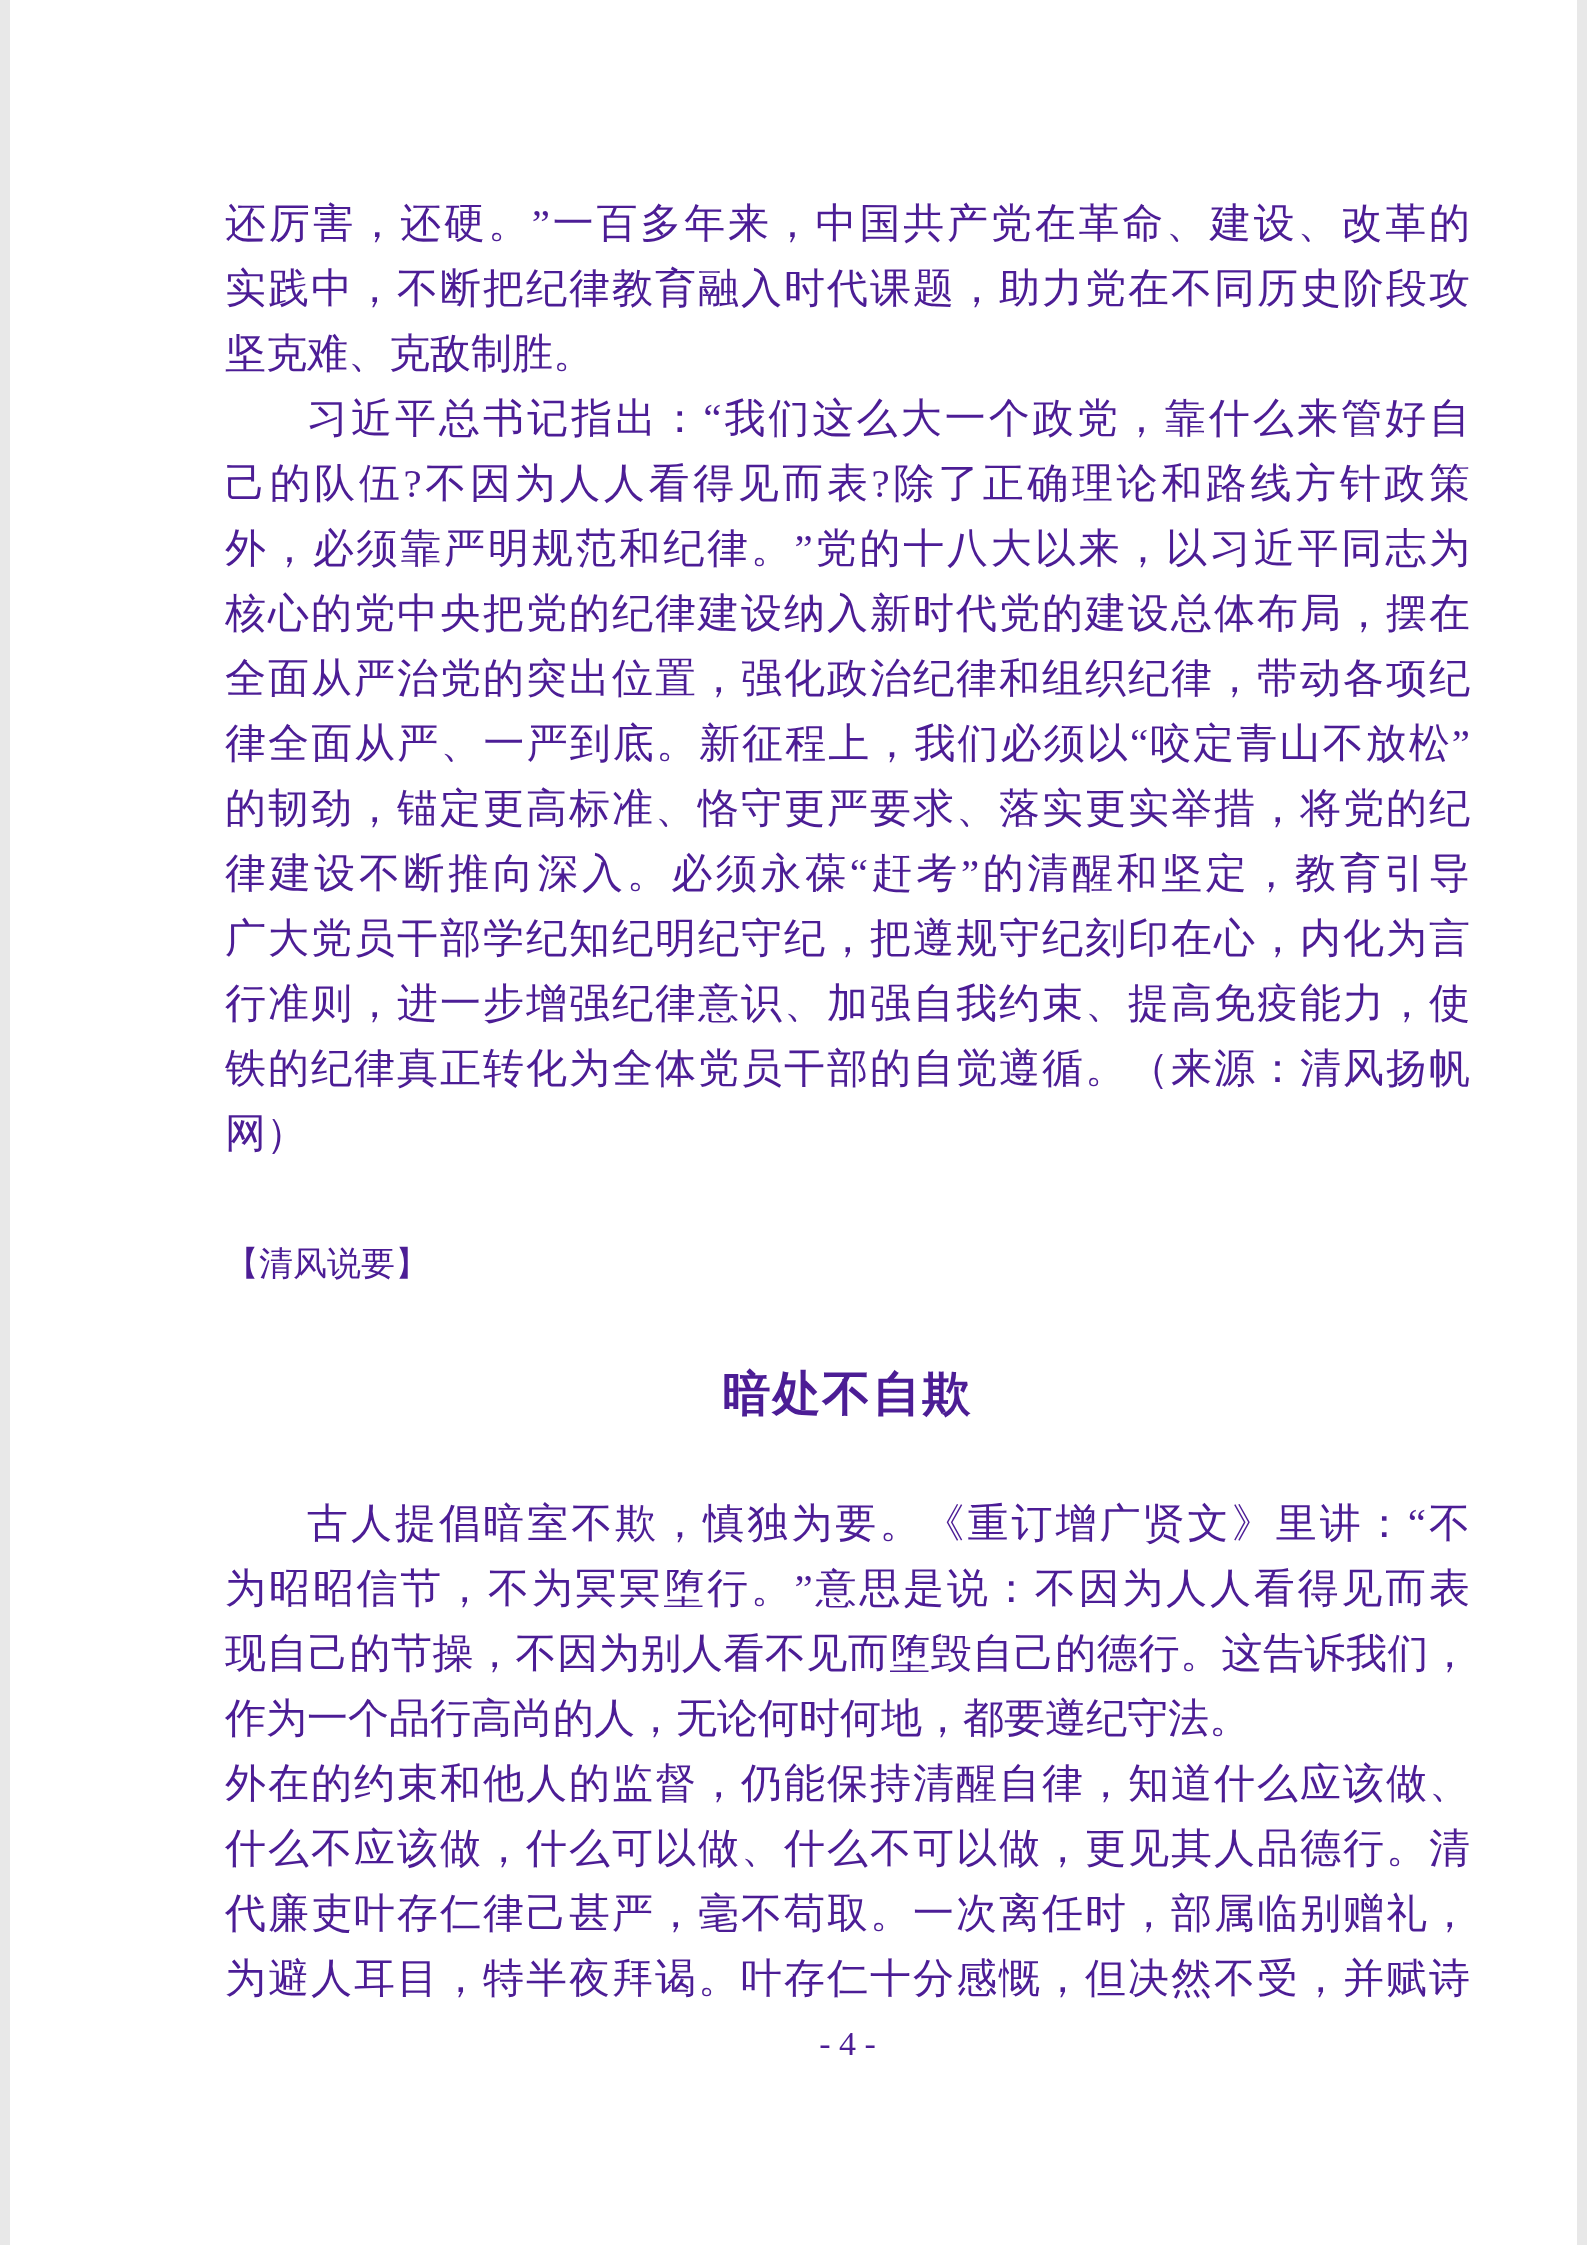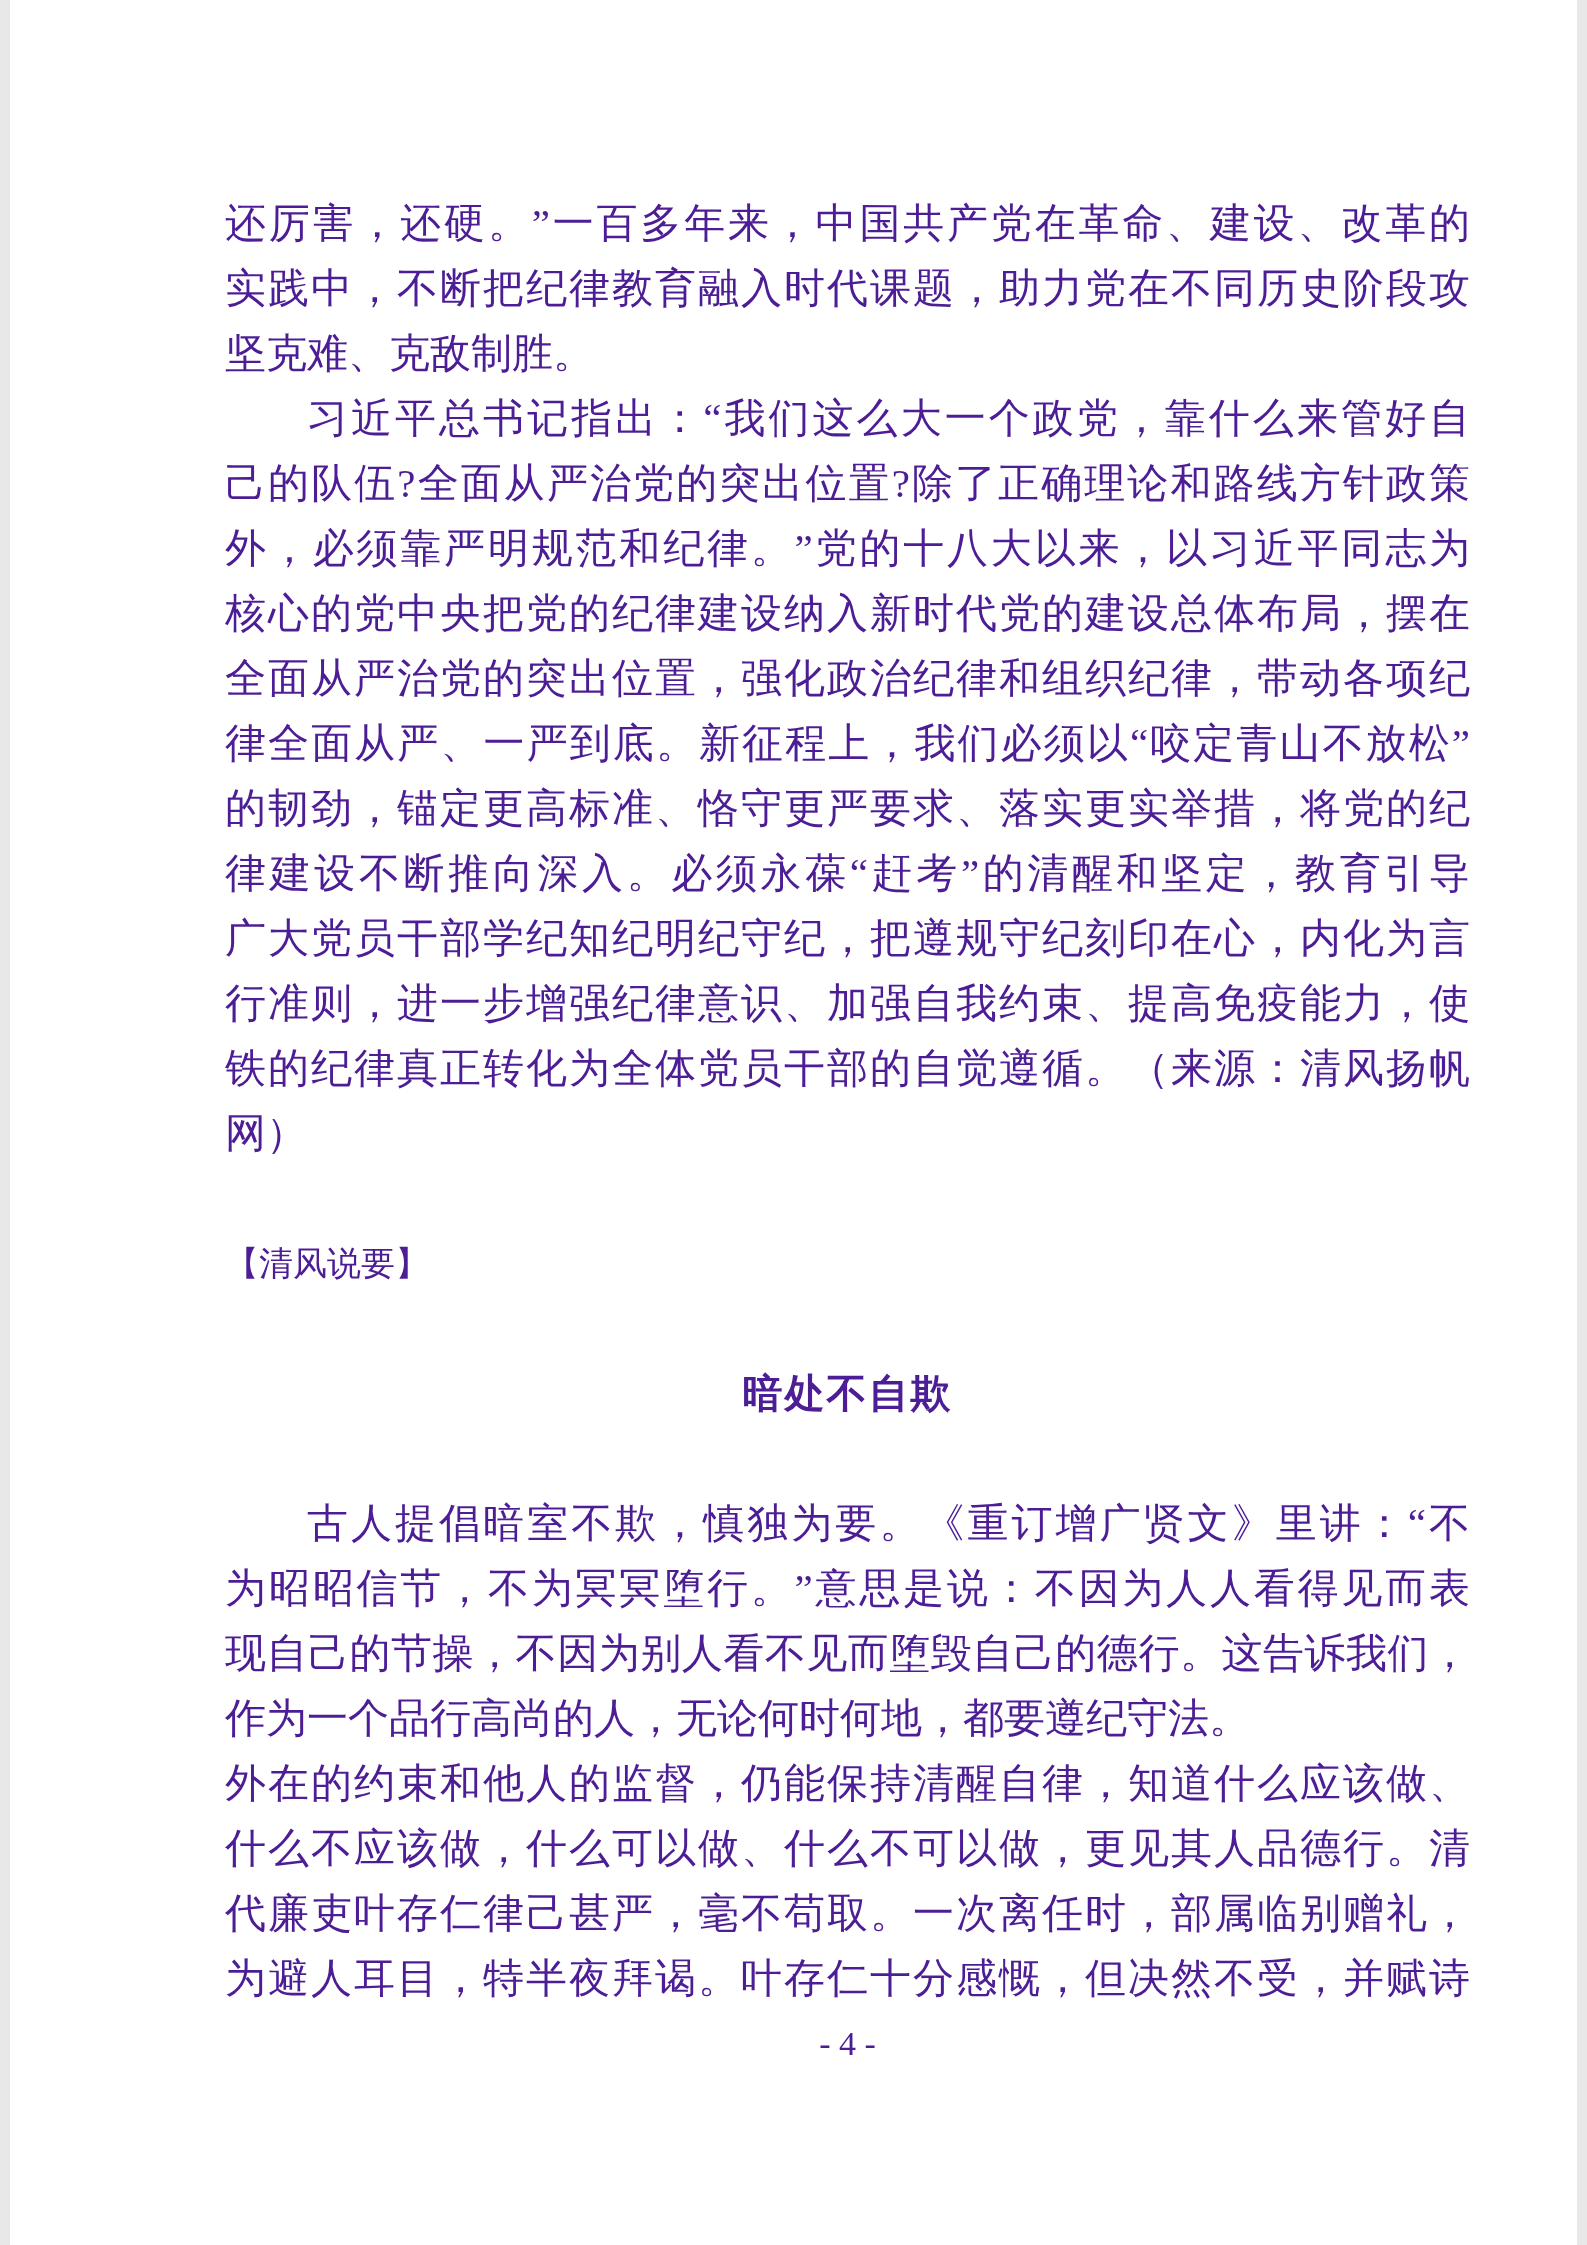--- a/index.html
+++ b/index.html
@@ -38,21 +38,21 @@
     text-align-last: left;
   }
   .spacer-row { height: 65px; }
   .section-header-row {
     font-size: 34px;
     line-height: 65px;
     height: 65px;
     text-align: left;
   }
   .title-row {
-    font-size: 40px;
+    font-size: 48px;
     font-weight: bold;
     line-height: 65px;
     height: 65px;
     text-align: center;
     letter-spacing: 2px;
   }
   .page-number-row {
     font-size: 34px;
     line-height: 65px;
     height: 65px;
@@ -64,21 +64,21 @@
 
 <div class="page">
   <div class="content">
       <div class="paragraph-block">
         <div class="line">还厉害，还硬。”一百多年来，中国共产党在革命、建设、改革的</div>
         <div class="line">实践中，不断把纪律教育融入时代课题，助力党在不同历史阶段攻</div>
         <div class="line short">坚克难、克敌制胜。</div>
       </div>
       <div class="paragraph-block">
         <div class="line indent">习近平总书记指出：“我们这么大一个政党，靠什么来管好自</div>
-        <div class="line">己的队伍?全面从严治党的突出位置?除了正确理论和路线方针政策</div>
+        <div class="line">己的队伍?不因为人人看得见而表?除了正确理论和路线方针政策</div>
         <div class="line">外，必须靠严明规范和纪律。”党的十八大以来，以习近平同志为</div>
         <div class="line">核心的党中央把党的纪律建设纳入新时代党的建设总体布局，摆在</div>
         <div class="line">全面从严治党的突出位置，强化政治纪律和组织纪律，带动各项纪</div>
         <div class="line">律全面从严、一严到底。新征程上，我们必须以“咬定青山不放松”</div>
         <div class="line">的韧劲，锚定更高标准、恪守更严要求、落实更实举措，将党的纪</div>
         <div class="line">律建设不断推向深入。必须永葆“赶考”的清醒和坚定，教育引导</div>
         <div class="line">广大党员干部学纪知纪明纪守纪，把遵规守纪刻印在心，内化为言</div>
         <div class="line">行准则，进一步增强纪律意识、加强自我约束、提高免疫能力，使</div>
         <div class="line">铁的纪律真正转化为全体党员干部的自觉遵循。（来源：清风扬帆</div>
         <div class="line short">网）</div>

